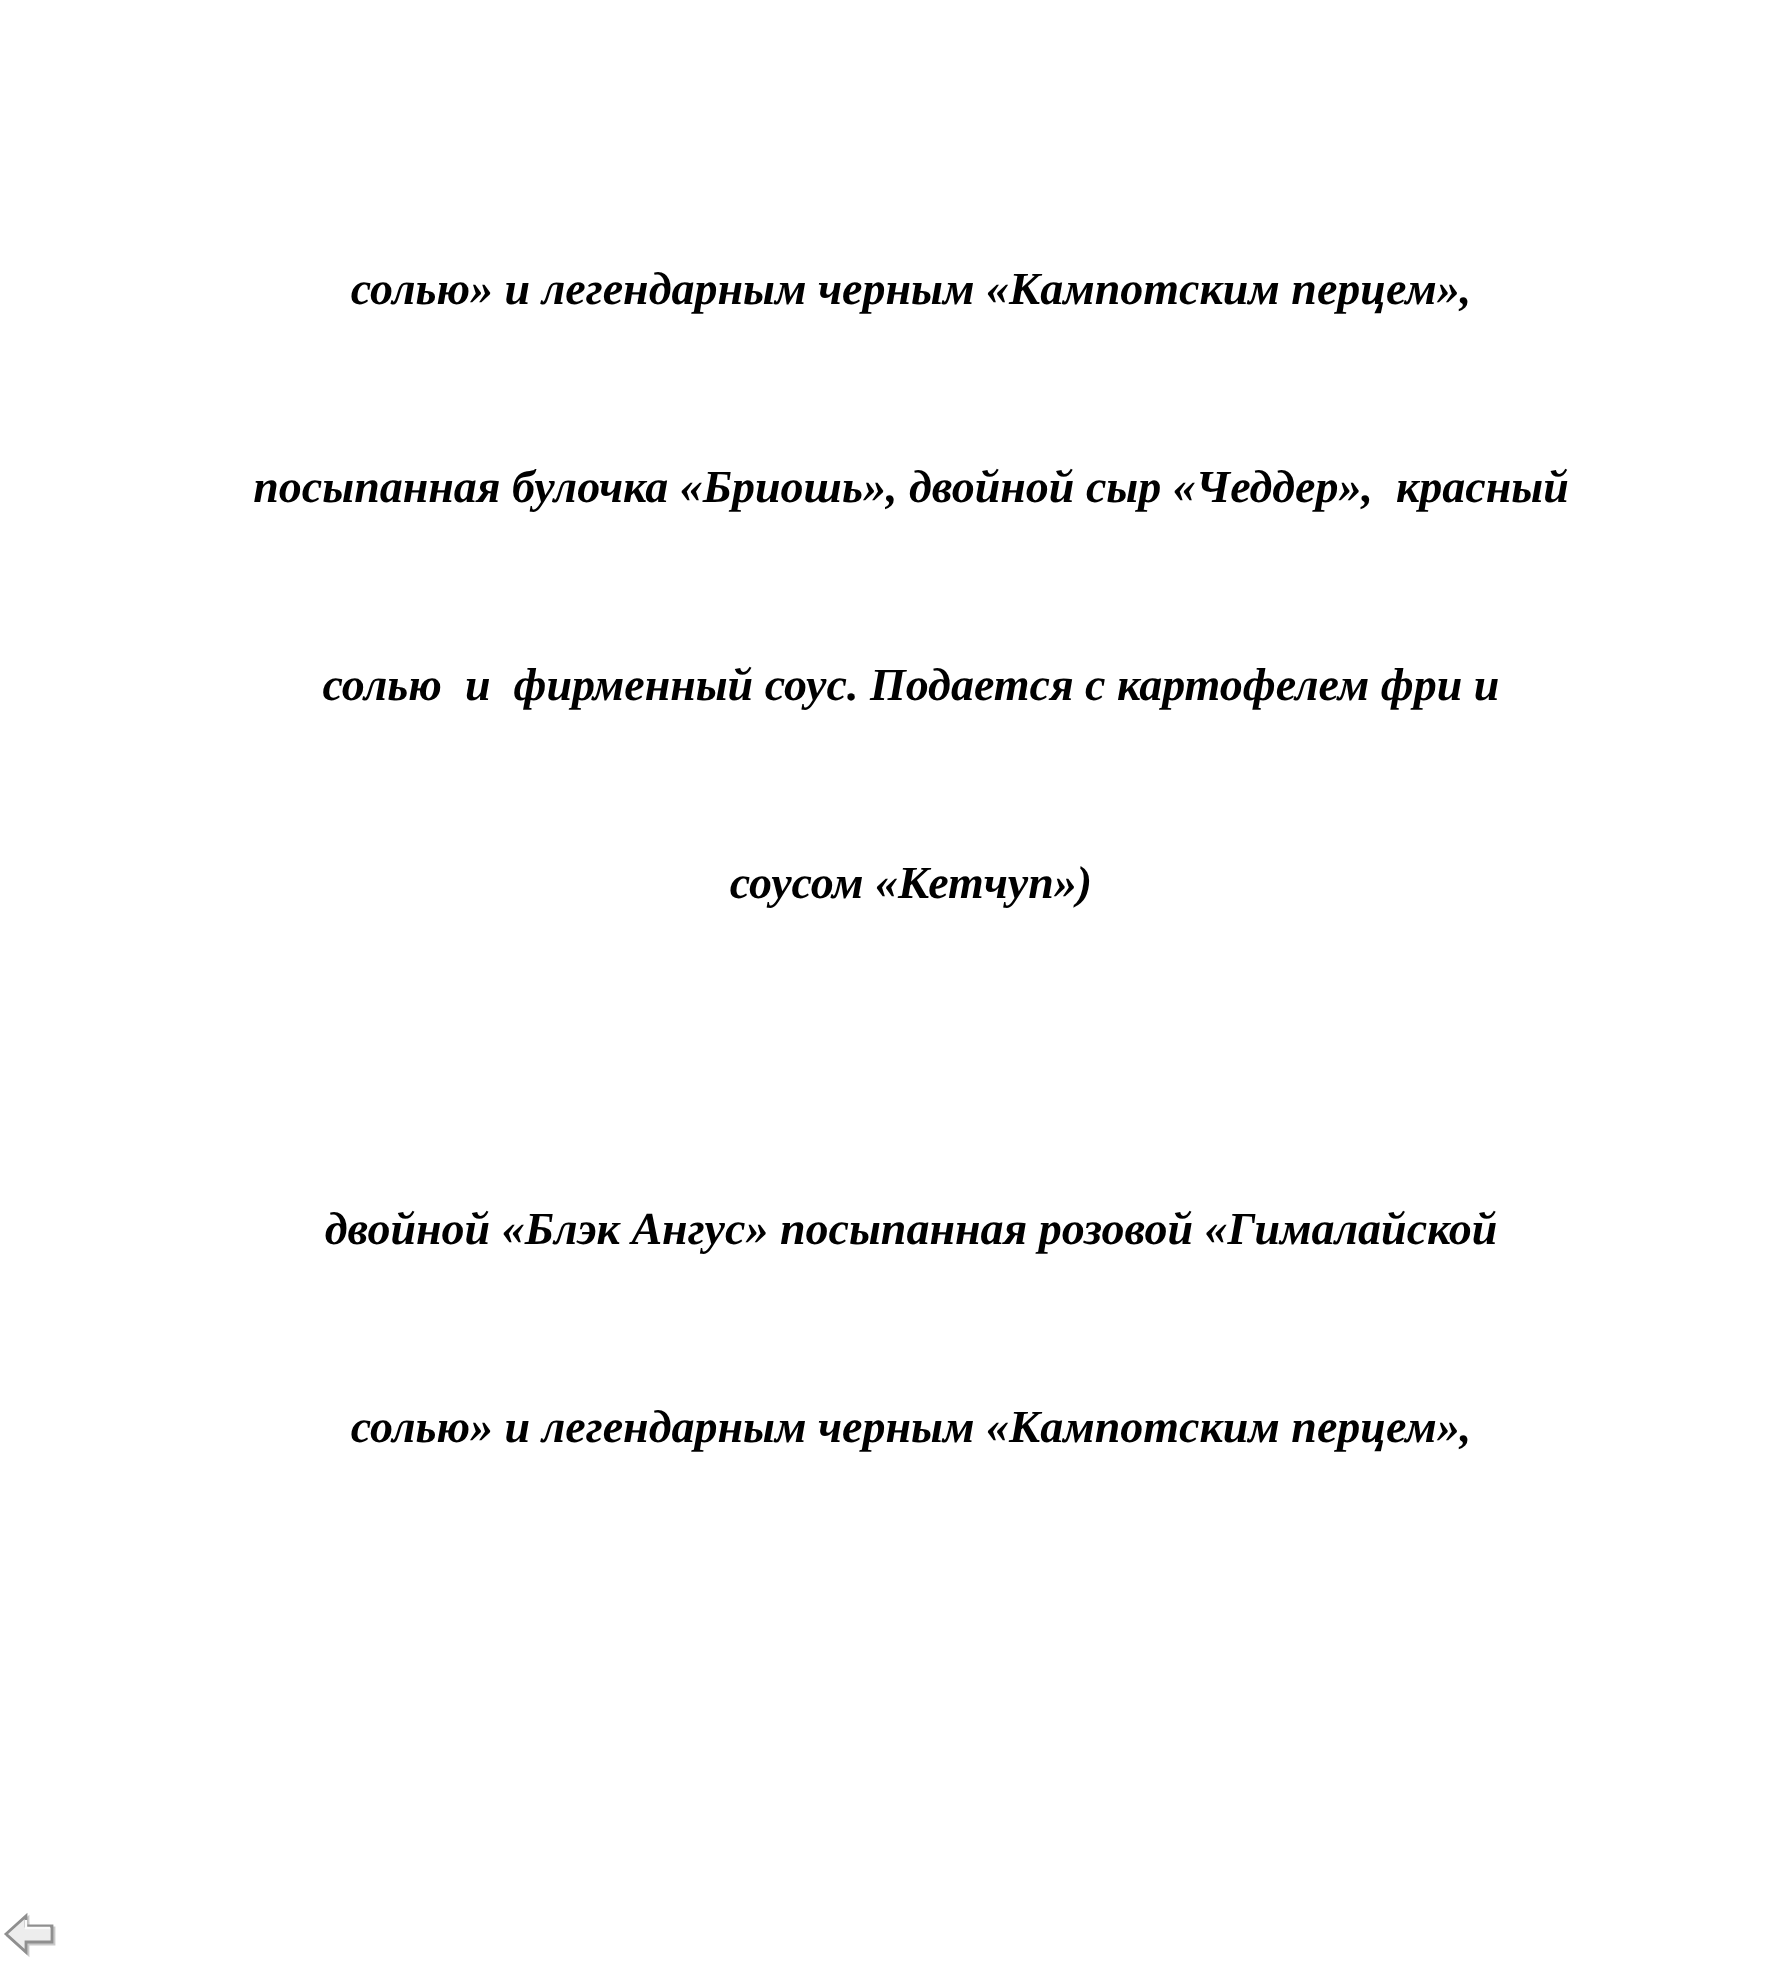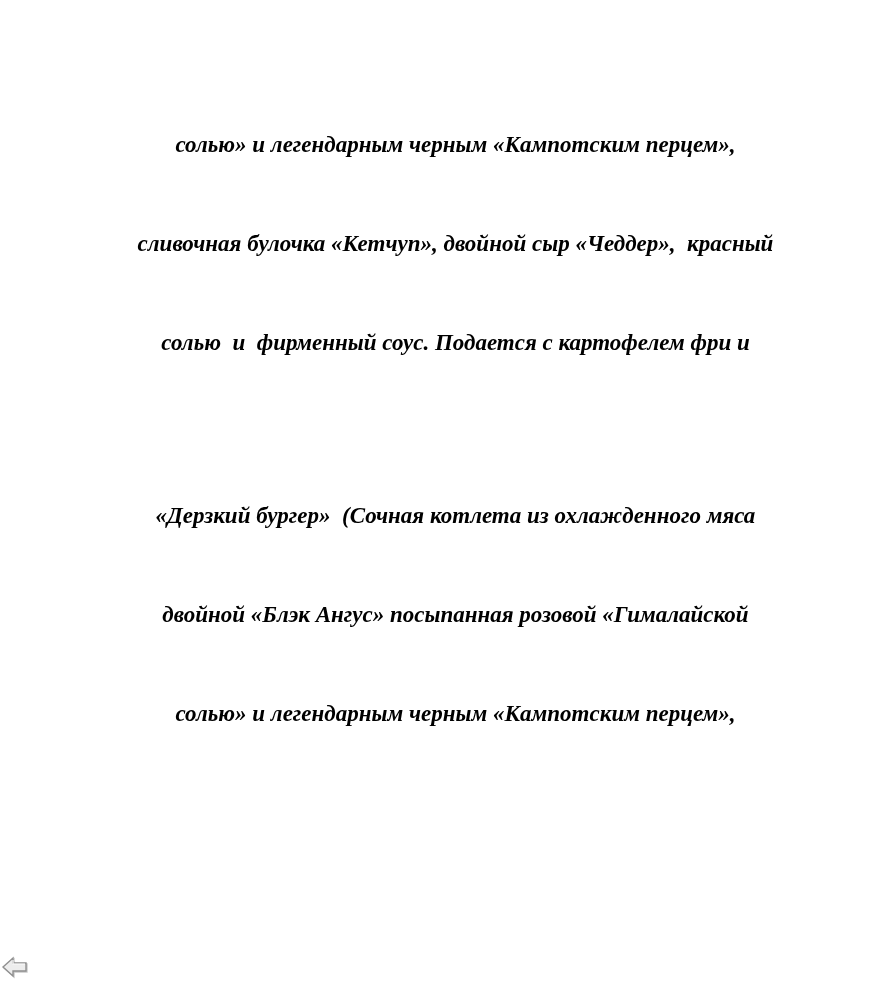--- a/index.html
+++ b/index.html
@@ -51,26 +51,26 @@
   }
 </style>
 </head>
 <body>
 
 <div class="page">
   <div class="content">
 
     <div class="menu-text para-continuation">
       <div class="line">солью» и легендарным черным «Кампотским перцем»,</div>
-      <div class="line">сливочная булочка «Кетчуп», двойной сыр «Чеддер»,  красный</div>
+      <div class="line">посыпанная булочка «Бриошь», двойной сыр «Чеддер»,  красный</div>
       <div class="line">солью  и  фирменный соус. Подается с картофелем фри и</div>
+      <div class="line">соусом «Кетчуп»)</div>
     </div>
 
     <div class="menu-text para-burger">
-      <div class="line">«Дерзкий бургер»  (Сочная котлета из охлажденного мяса</div>
       <div class="line">двойной «Блэк Ангус» посыпанная розовой «Гималайской</div>
       <div class="line">солью» и легендарным черным «Кампотским перцем»,</div>
       
       
       
       
     </div>
 
   </div>
 

